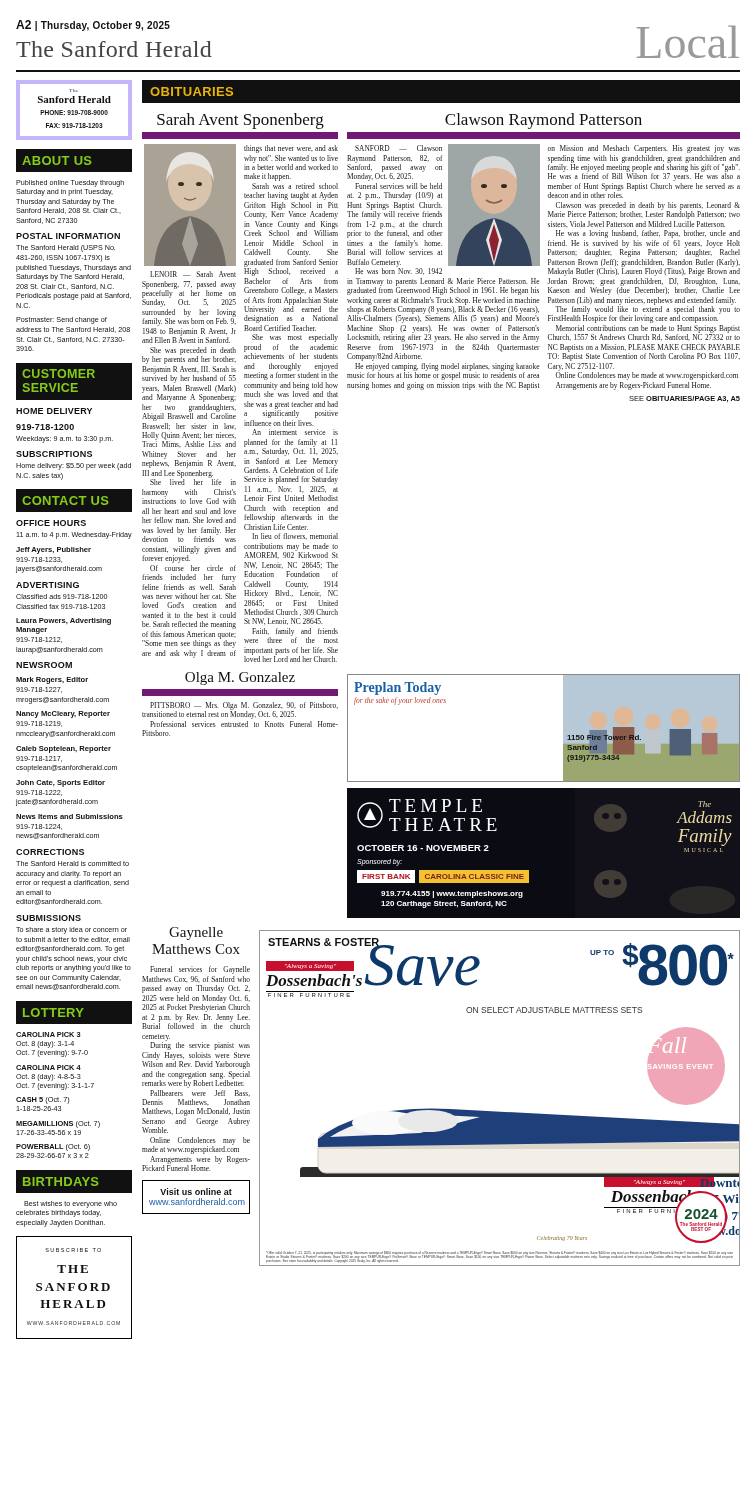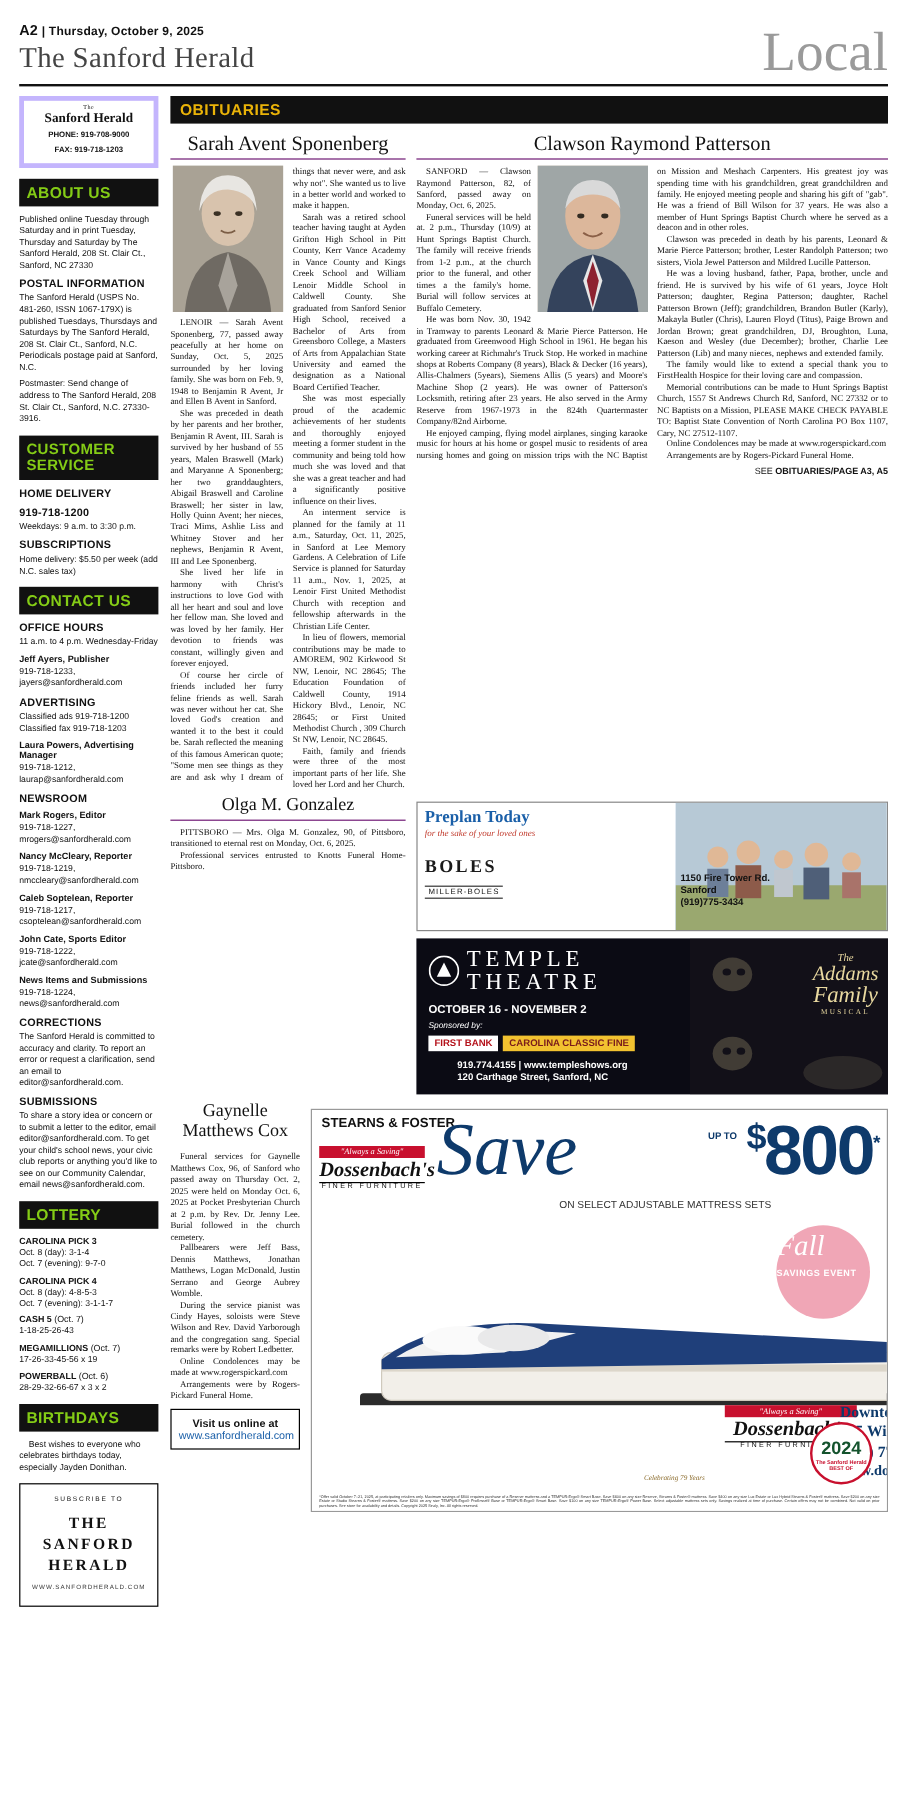--- a/index.html
+++ b/index.html
@@ -48,21 +48,21 @@
   .rail-sub .sub-n { font-family:"Liberation Serif", serif; font-size:13px; font-weight:bold; letter-spacing:2px; line-height:1.35; }
   .rail-sub .sub-u { font-family:"Liberation Sans", sans-serif; font-size:5.2px; letter-spacing:.9px; margin-top:7px; color:#333; }
 
   
   .obit-bar { background:#111; color:#eab308; font-family:"Liberation Sans", sans-serif; font-weight:bold; font-size:13px; padding:4px 8px; letter-spacing:.4px; }
 
   .cols { display:flex; gap:9px; margin-top:7px; }
   .obit-left { width:196px; flex:0 0 196px; }
   .obit-right { flex:1; }
 
-  .obit-name { font-family:"Liberation Serif", serif; font-size:17px; text-align:center; border-bottom:1px solid #701a75; padding-bottom:3px; margin-bottom:5px; line-height:1.12; }
+  .obit-name { font-family:"Liberation Serif", serif; font-size:17px; text-align:center; border-bottom:7px solid #701a75; padding-bottom:3px; margin-bottom:5px; line-height:1.12; }
   .obit-name.sm { font-size:15px; }
 
   .twocol { column-count:2; column-gap:8px; }
   .twocol p, .onecol p { font-size:7.4px; line-height:1.28; margin:0; text-indent:8px; text-align:justify; }
   .twocol p.first, .onecol p.first { text-indent:8px; }
   .photo-box { float:right; width:92px; height:122px; margin:0 0 4px 5px; background:#b9b2a8; position:relative; overflow:hidden; }
 
   
   .face { position:absolute; left:0; top:0; width:100%; height:100%; }
 
@@ -301,24 +301,20 @@
             <p>Professional services entrusted to Knotts Funeral Home-Pittsboro.</p>
           </div>
         </div>
 
         <div class="obit-right">
 
           <div class="ad-preplan">
             <div class="pp-left">
               <div class="pp-t1">Preplan Today</div>
               <div class="pp-t2">for the sake of your loved ones</div>
-              <div style="margin-top:16px">
-                <div class="pp-logo">BOLES</div>
-                <div class="pp-logo2">MILLER-BOLES</div>
-              </div>
             </div>
             <div class="pp-right">
               <svg viewBox="0 0 180 108" preserveAspectRatio="none" style="position:absolute;inset:0;width:100%;height:100%">
                 <rect width="180" height="108" fill="#b7c9d6"></rect>
                 <rect y="70" width="180" height="38" fill="#9aa86f"></rect>
                 <circle cx="36" cy="46" r="9" fill="#e0b896"></circle>
                   <rect x="27" y="56" width="18" height="24" fill="#6d7f99"></rect>
                 <circle cx="62" cy="42" r="10" fill="#e0b896"></circle>
                   <rect x="51" y="53" width="22" height="28" fill="#8d5b4a"></rect>
                 <circle cx="92" cy="48" r="8" fill="#e0b896"></circle>
@@ -375,22 +371,22 @@
             </div>
           </div>
         </div>
       </div>
 
       <div class="cols" style="margin-top:6px">
         <div class="obit-left" style="width:108px;flex:0 0 108px">
           <div class="obit-name sm" style="border-bottom:0">Gaynelle Matthews Cox</div>
           <div class="onecol">
             <p class="first">Funeral services for Gaynelle Matthews Cox, 96, of Sanford who passed away on Thursday Oct. 2, 2025 were held on Monday Oct. 6, 2025 at Pocket Presbyterian Church at 2 p.m. by Rev. Dr. Jenny Lee. Burial followed in the church cemetery.</p>
+            <p>During the service pianist was Cindy Hayes, soloists were Steve Wilson and Rev. David Yarborough and the congregation sang. Special remarks were by Robert Ledbetter.</p>
             <p>Pallbearers were Jeff Bass, Dennis Matthews, Jonathan Matthews, Logan McDonald, Justin Serrano and George Aubrey Womble.</p>
-            <p>During the service pianist was Cindy Hayes, soloists were Steve Wilson and Rev. David Yarborough and the congregation sang. Special remarks were by Robert Ledbetter.</p>
             <p>Online Condolences may be made at www.rogerspickard.com</p>
             <p>Arrangements were by Rogers-Pickard Funeral Home.</p>
           </div>
           <div class="visit-box">
             <div class="a">Visit us online at</div>
             <div class="b">www.sanfordherald.com</div>
           </div>
         </div>
 
         <div style="flex:1">

